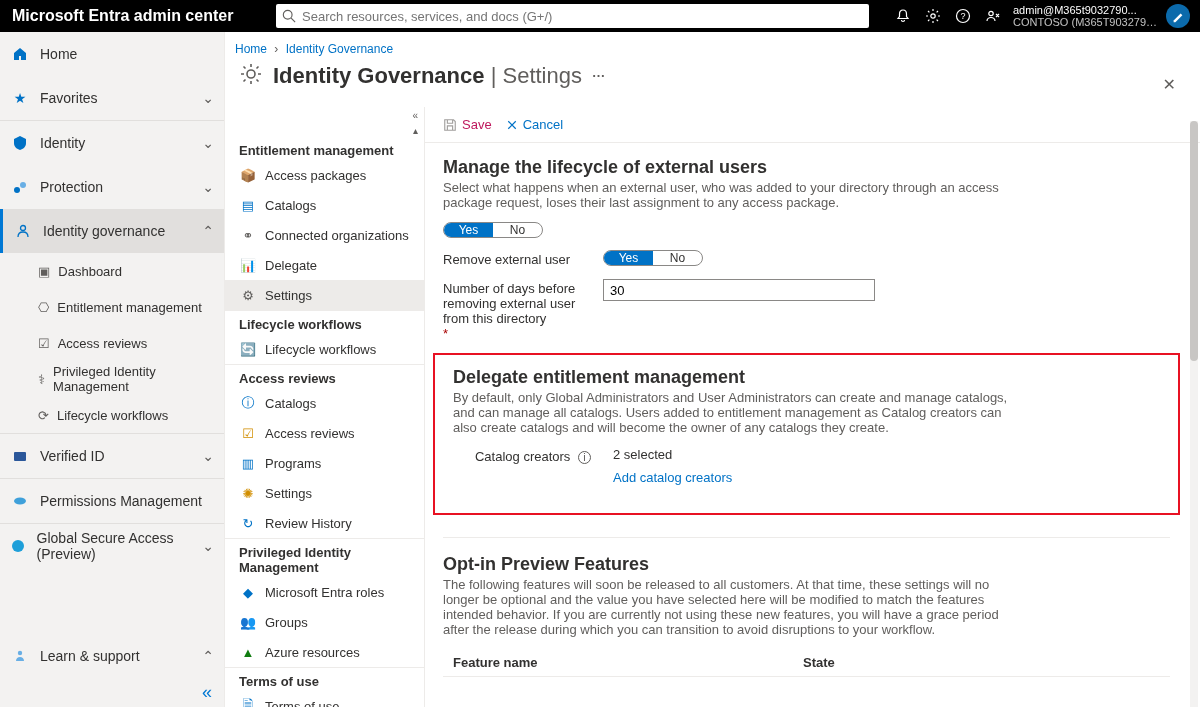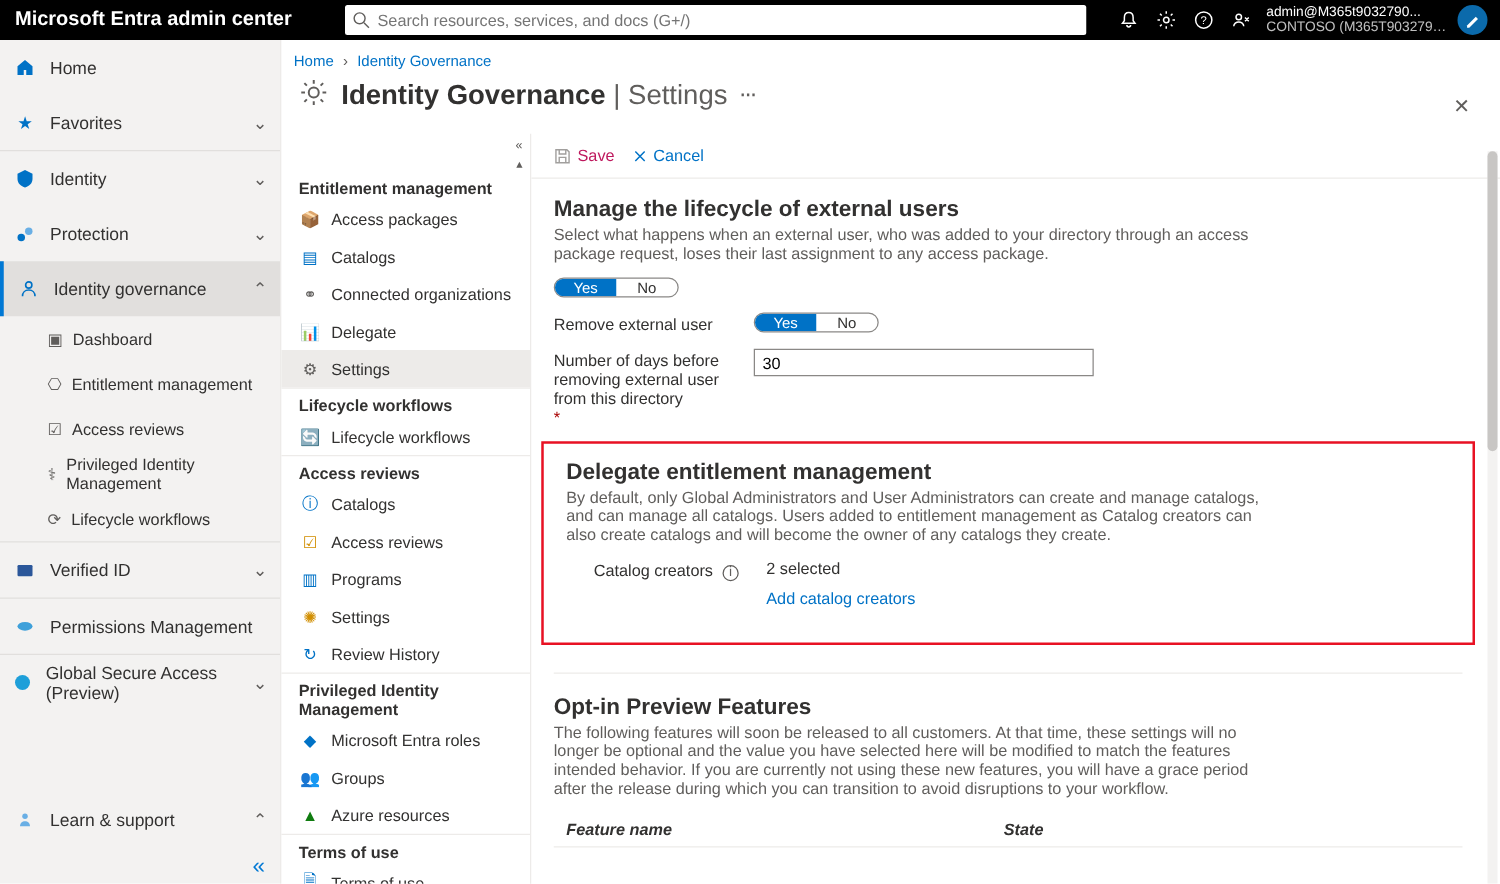--- a/index.html
+++ b/index.html
@@ -54,21 +54,21 @@
   .toggle .half { flex:1; display:flex; align-items:center; justify-content:center; color:#323130;}
   .toggle .half.on { background:#0072c6; color:#fff;}
   input.days { width:272px; height:22px; border:1px solid #8a8886; padding:0 6px; font-size:13px;}
   .required { color:#a80000; }
   
   .highlight-box { border:2px solid #e81123; padding:12px 18px 16px 18px; margin:6px -10px 22px -10px; }
   .info-icon { color:#605e5c; font-size:11px; border:1px solid #605e5c; border-radius:50%; width:13px; height:13px; display:inline-flex; align-items:center; justify-content:center; margin-left:4px;}
   .link { color:#0072c6; cursor:pointer; }
   hr.sep { border:none; border-top:1px solid #edebe9; margin:0 0 16px 0;}
   
-  .ftbl { display:flex; border-bottom:1px solid #edebe9; padding:6px 0; font-weight:600; font-size:13px;font-style:italic;}
+  .ftbl { display:flex; border-bottom:1px solid #edebe9; padding:6px 0; font-weight:600; font-size:13px;}
   .ftbl .c1 { width:360px; padding-left:10px;}
   
   .scrollbar { position:absolute; right:0; top:0; bottom:0; width:14px; }
   .scrollbar .track { position:absolute; top:14px; bottom:14px; right:2px; width:8px; background:#f3f2f1;}
   .scrollbar .thumb { position:absolute; right:2px; width:8px; background:#c8c6c4; border-radius:4px;}
   .chevcollapse { color:#605e5c; font-size:10px; margin-left:8px; cursor:pointer;}
   
   .blue { color:#0072c6; } .orange{color:#d18e00;} .green{color:#107c10;} .gray{color:#605e5c;} .navy{color:#2b579a;}
   svg { flex-shrink:0; }
   .main-wrap { display:flex; height:100%; }

